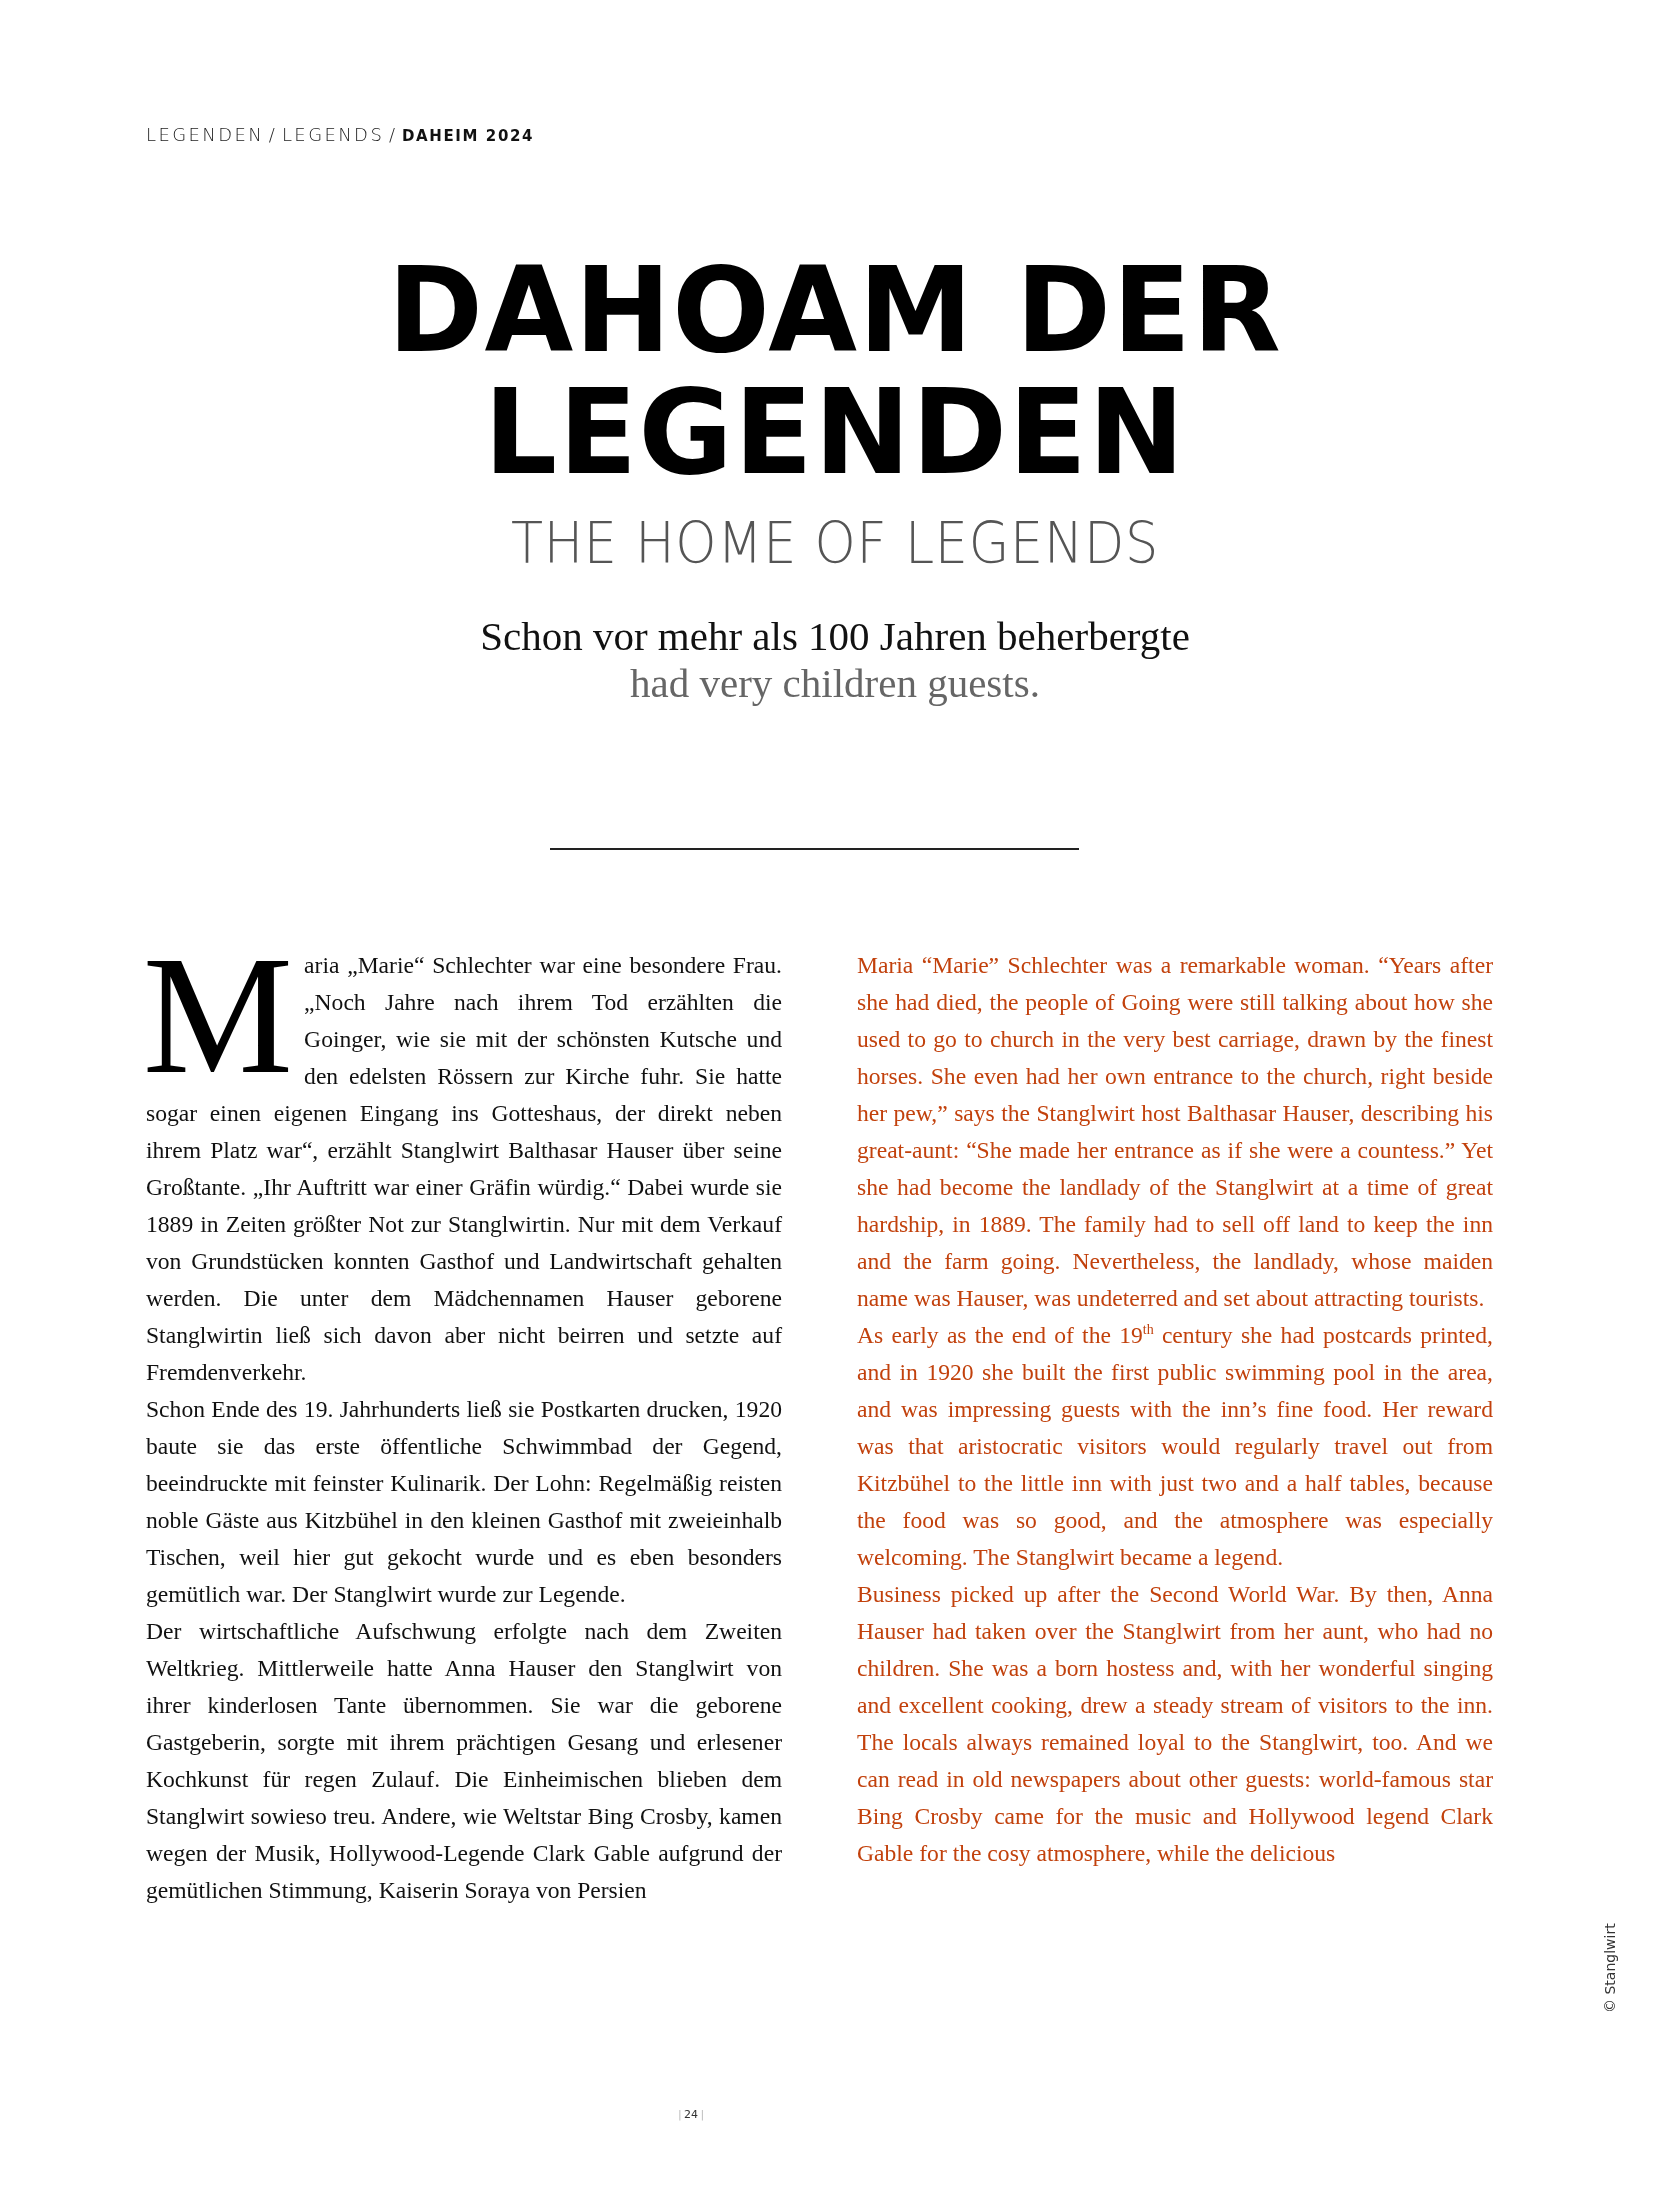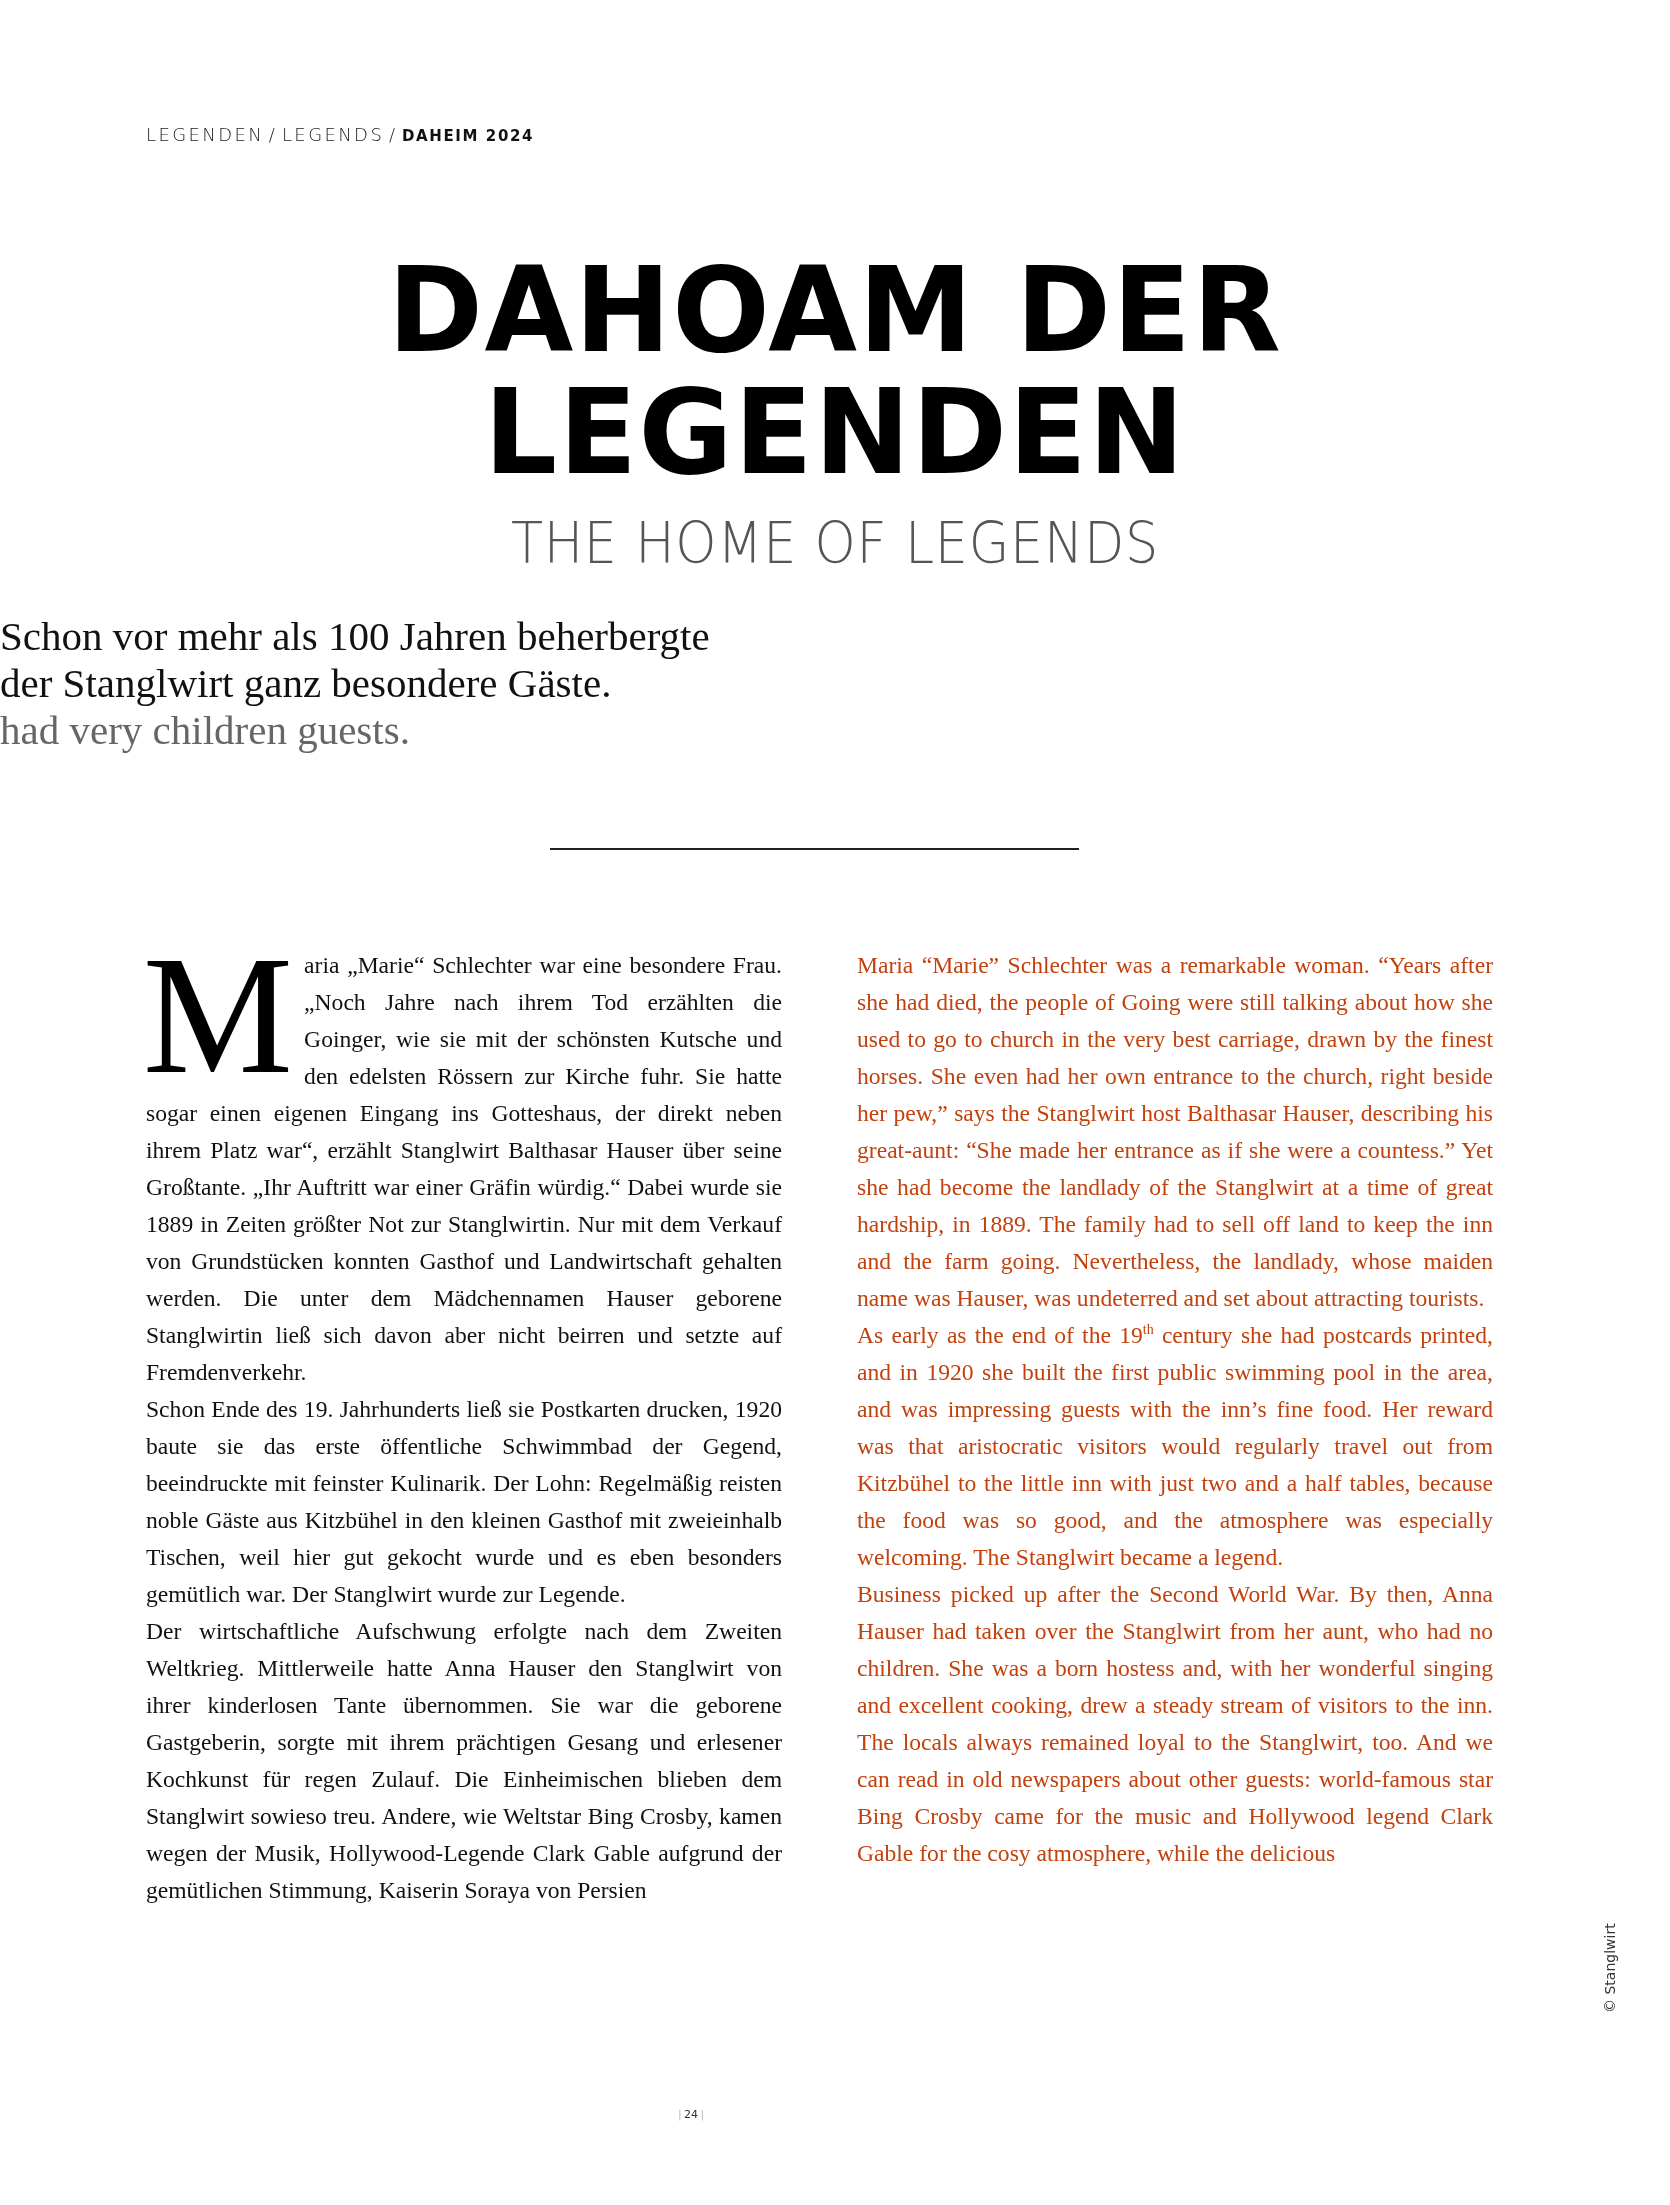--- a/index.html
+++ b/index.html
@@ -57,20 +57,21 @@
       font-size: 57px;
       letter-spacing: 0.8px;
       color: #555;
       transform: scaleX(0.92);
     }
     .lead {
       position: absolute;
       left: 0;
       width: 1670px;
       top: 613px;
+      text-align: center;
       font-family: "Liberation Serif", serif;
       font-size: 41px;
       line-height: 47px;
     }
     .lead .de { color: #111; }
     .lead .en { color: #666; }
     .lead-rule {
       position: absolute;
       left: 550px;
       top: 848px;
@@ -132,21 +133,20 @@
 
 <h1 class="title" style="margin:0;">
   <span>DAHOAM DER</span><br>
   <span>LEGENDEN</span>
 </h1>
 
 <div class="subtitle">THE HOME OF LEGENDS</div>
 
 <div class="lead">
   <div class="de">Schon vor mehr als 100 Jahren beherbergte</div>
-  <div class="de">der Stanglwirt ganz besondere Gäste.</div>
   <div class="en">had very children guests.</div>
 </div>
 
 <div class="lead-rule"></div>
 
 <div class="col col-left">
   <p><span class="dropcap">M</span><span>aria „Marie“ Schlechter war eine besondere Frau. „Noch Jahre nach ihrem Tod erzähl­ten die Goinger, wie sie mit der schönsten Kutsche und den edelsten Rössern zur Kirche fuhr. Sie hatte sogar einen eigenen Eingang ins Gotteshaus, der direkt neben ihrem Platz war“, erzählt Stanglwirt Balthasar Hauser über seine Großtante. „Ihr Auftritt war einer Gräfin würdig.“ Dabei wurde sie 1889 in Zeiten größter Not zur Stanglwirtin. Nur mit dem Verkauf von Grundstücken konnten Gasthof und Landwirtschaft gehalten werden. Die unter dem Mädchennamen Hauser geborene Stanglwirtin ließ sich davon aber nicht beirren und setzte auf Fremdenverkehr.</span></p>
   <p>Schon Ende des 19. Jahrhunderts ließ sie Postkarten dru­cken, 1920 baute sie das erste öffentliche Schwimmbad der Gegend, beeindruckte mit feinster Kulinarik. Der Lohn: Regelmäßig reisten noble Gäste aus Kitzbühel in den kleinen Gasthof mit zweieinhalb Tischen, weil hier gut gekocht wurde und es eben besonders gemütlich war. Der Stanglwirt wurde zur Legende.</p>
   <p>Der wirtschaftliche Aufschwung erfolgte nach dem Zweiten Weltkrieg. Mittlerweile hatte Anna Hauser den Stanglwirt von ihrer kinderlosen Tante übernommen. Sie war die geborene Gastgeberin, sorgte mit ihrem präch­tigen Gesang und erlesener Kochkunst für regen Zulauf. Die Einheimischen blieben dem Stanglwirt sowieso treu. Andere, wie Weltstar Bing Crosby, kamen wegen der Musik, Hollywood-Legende Clark Gable aufgrund der gemütlichen Stimmung, Kaiserin Soraya von Persien</p>
 </div>

